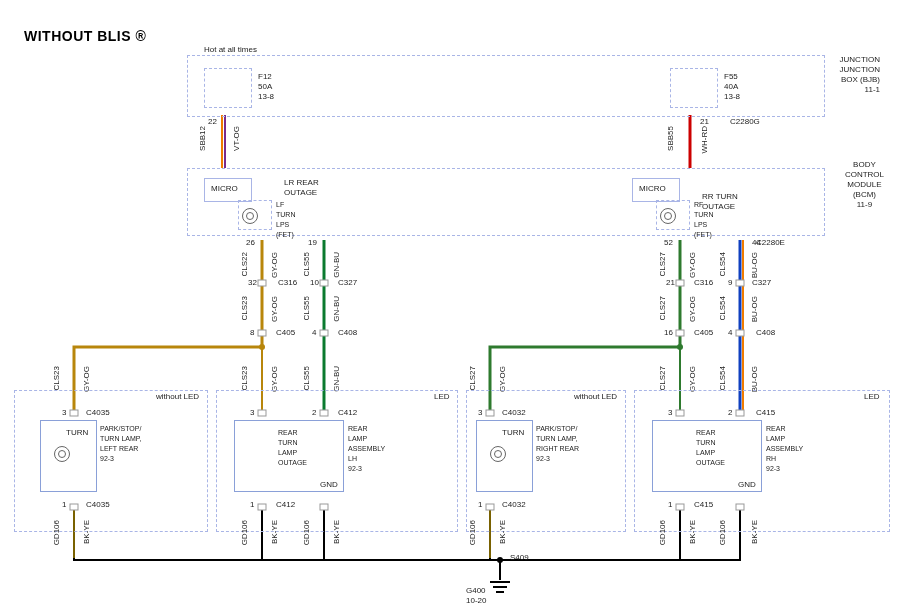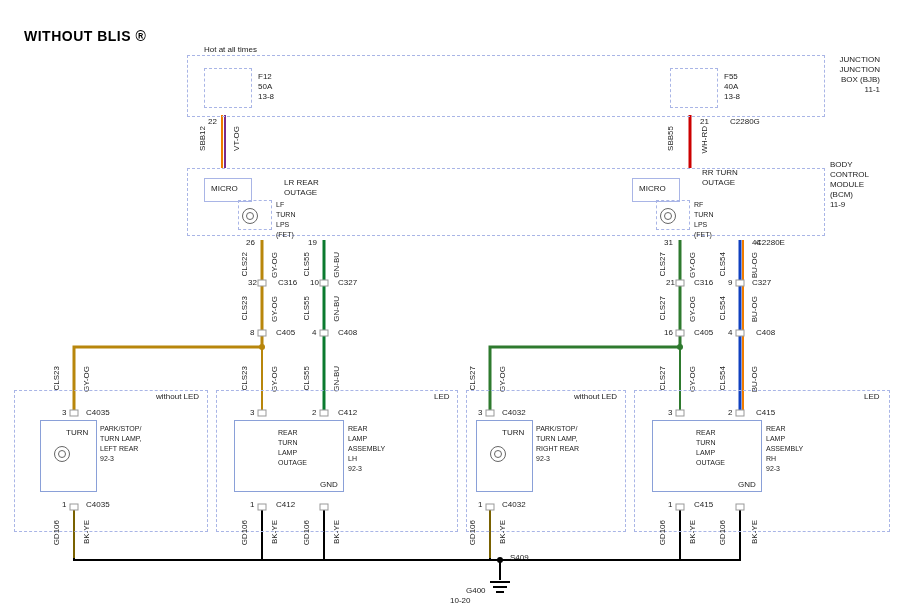--- a/index.html
+++ b/index.html
@@ -116,42 +116,42 @@
 <div class="txt" style="left:208px;top:117px">22</div>
 <div class="txt" style="left:700px;top:117px">21</div>
 <div class="txt" style="left:730px;top:117px">C2280G</div>
 
 <div class="txt v" style="left:198px;top:126px">SBB12</div>
 <div class="txt v" style="left:232px;top:126px">VT-OG</div>
 <div class="txt v" style="left:666px;top:126px">SBB55</div>
 <div class="txt v" style="left:700px;top:126px">WH-RD</div>
 
 <div class="box" style="left:187px;top:168px;width:636px;height:66px;border-width:1px"></div>
-<div class="txt" style="right:31px;top:160px;text-align:left">
+<div class="txt" style="right:16px;top:160px;text-align:center">
   <span>BODY</span><br><span>CONTROL</span><br><span>MODULE</span><br><span>(BCM)</span><br><span>11-9</span>
 </div>
 
 <div class="sub solid" style="left:204px;top:178px;width:46px;height:22px"></div>
 <div class="txt" style="left:211px;top:184px">MICRO</div>
 <div class="sub solid" style="left:632px;top:178px;width:46px;height:22px"></div>
 <div class="txt" style="left:639px;top:184px">MICRO</div>
 
 <div class="txt" style="left:284px;top:178px"><span>LR REAR</span><br><span>OUTAGE</span></div>
-<div class="txt" style="left:702px;top:168px"><span>RR TURN</span><br><span>OUTAGE</span></div>
+<div class="txt" style="left:702px;top:192px"><span>RR TURN</span><br><span>OUTAGE</span></div>
 
 <div class="sub" style="left:238px;top:200px;width:32px;height:28px"></div>
 <div class="txt" style="left:276px;top:200px;font-size:7px"><span>LF</span><br><span>TURN</span><br><span>LPS</span><br><span>(FET)</span></div>
 <div class="lamp" style="left:242px;top:208px"></div>
 <div class="sub" style="left:656px;top:200px;width:32px;height:28px"></div>
 <div class="txt" style="left:694px;top:200px;font-size:7px"><span>RF</span><br><span>TURN</span><br><span>LPS</span><br><span>(FET)</span></div>
 <div class="lamp" style="left:660px;top:208px"></div>
 
 <div class="txt" style="left:246px;top:238px">26</div>
 <div class="txt" style="left:308px;top:238px">19</div>
-<div class="txt" style="left:664px;top:238px">31</div>
+<div class="txt" style="left:664px;top:238px">52</div>
 <div class="txt" style="left:752px;top:238px">44</div>
 <div class="txt" style="left:756px;top:238px">C2280E</div>
 
 <div class="txt v" style="left:240px;top:252px">CLS22</div>
 <div class="txt v" style="left:270px;top:252px">GY-OG</div>
 <div class="txt v" style="left:302px;top:252px">CLS55</div>
 <div class="txt v" style="left:332px;top:252px">GN-BU</div>
 <div class="txt v" style="left:658px;top:252px">CLS27</div>
 <div class="txt v" style="left:688px;top:252px">GY-OG</div>
 <div class="txt v" style="left:718px;top:252px">CLS54</div>
@@ -263,15 +263,15 @@
 
 <div class="txt" style="left:510px;top:553px">S409</div>
 <div class="ground" style="left:490px;top:580px">
   <svg width="20" height="16">
         <line x1="0" y1="2" x2="20" y2="2" stroke="#000" stroke-width="2"></line>
         <line x1="3" y1="7" x2="17" y2="7" stroke="#000" stroke-width="2"></line>
         <line x1="6" y1="12" x2="14" y2="12" stroke="#000" stroke-width="2"></line>
       </svg>
 </div>
 <div class="txt" style="left:466px;top:586px">G400</div>
-<div class="txt" style="left:450px;top:596px">10-20</div>
+<div class="txt" style="left:466px;top:596px">10-20</div>
 
 </div>
 
 </body></html>

